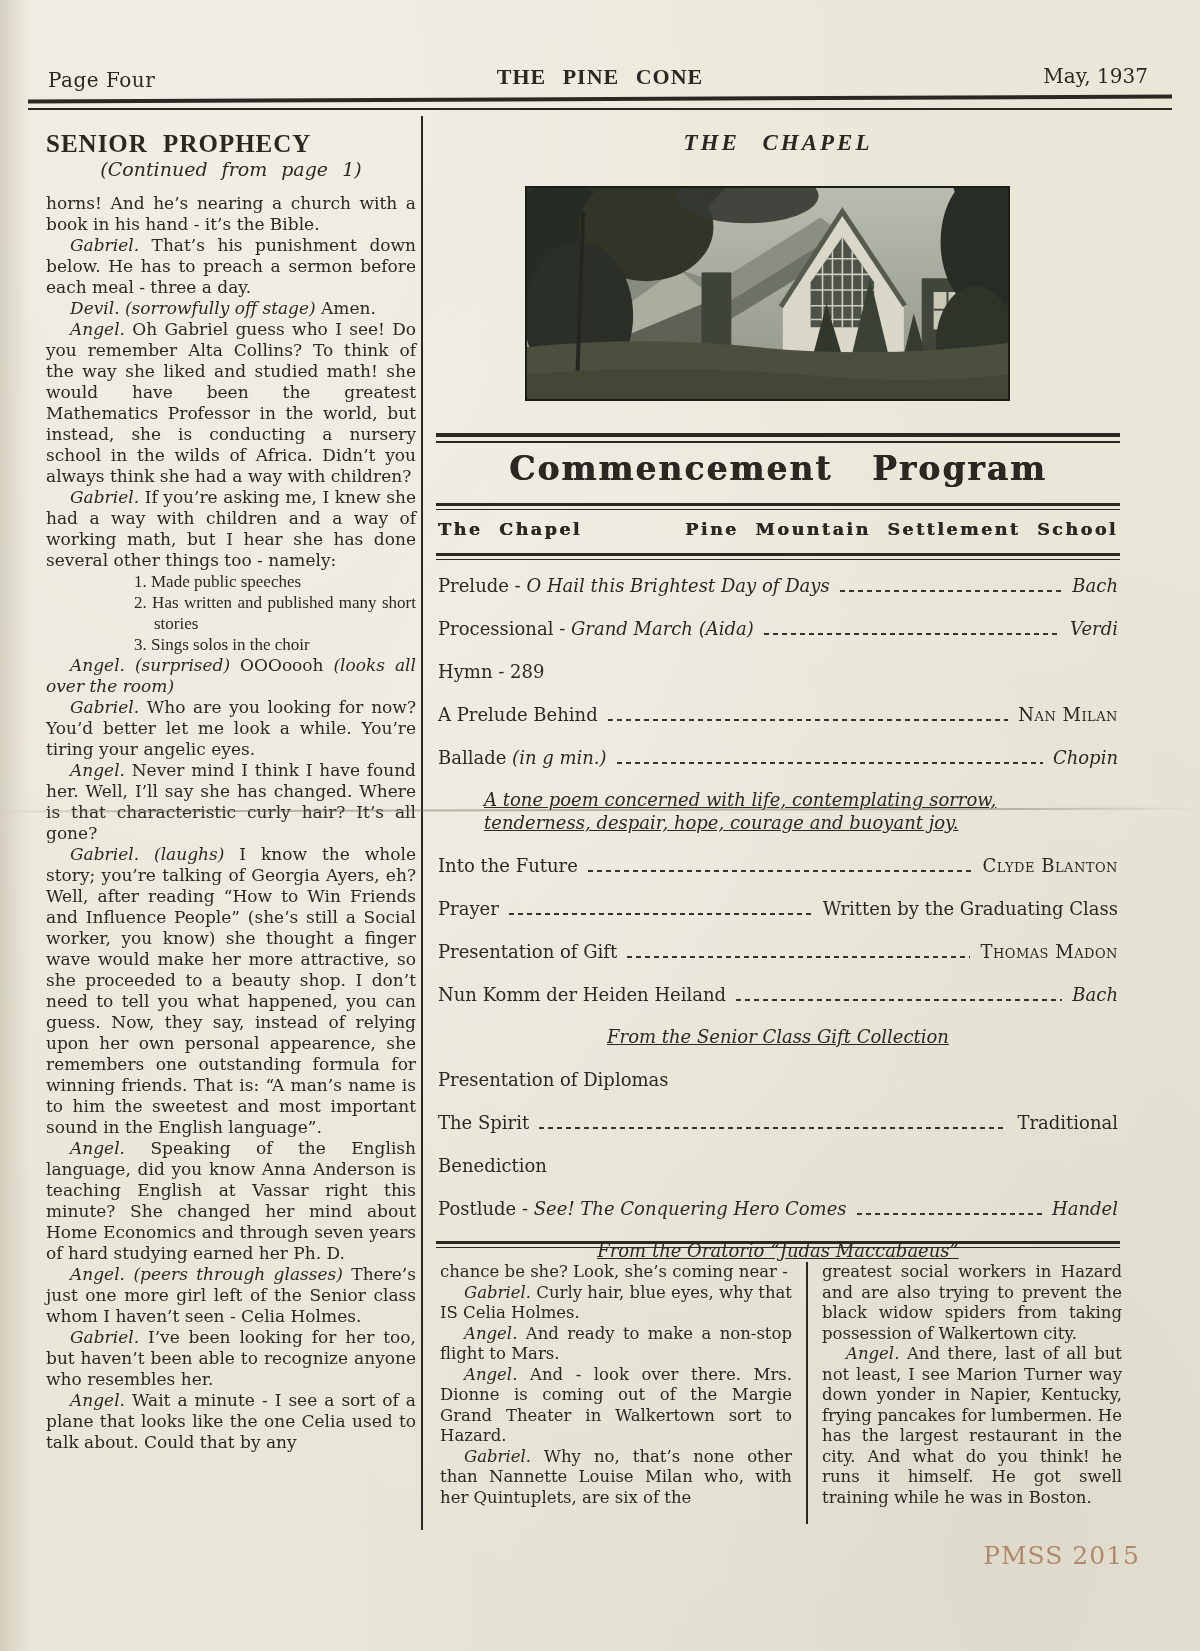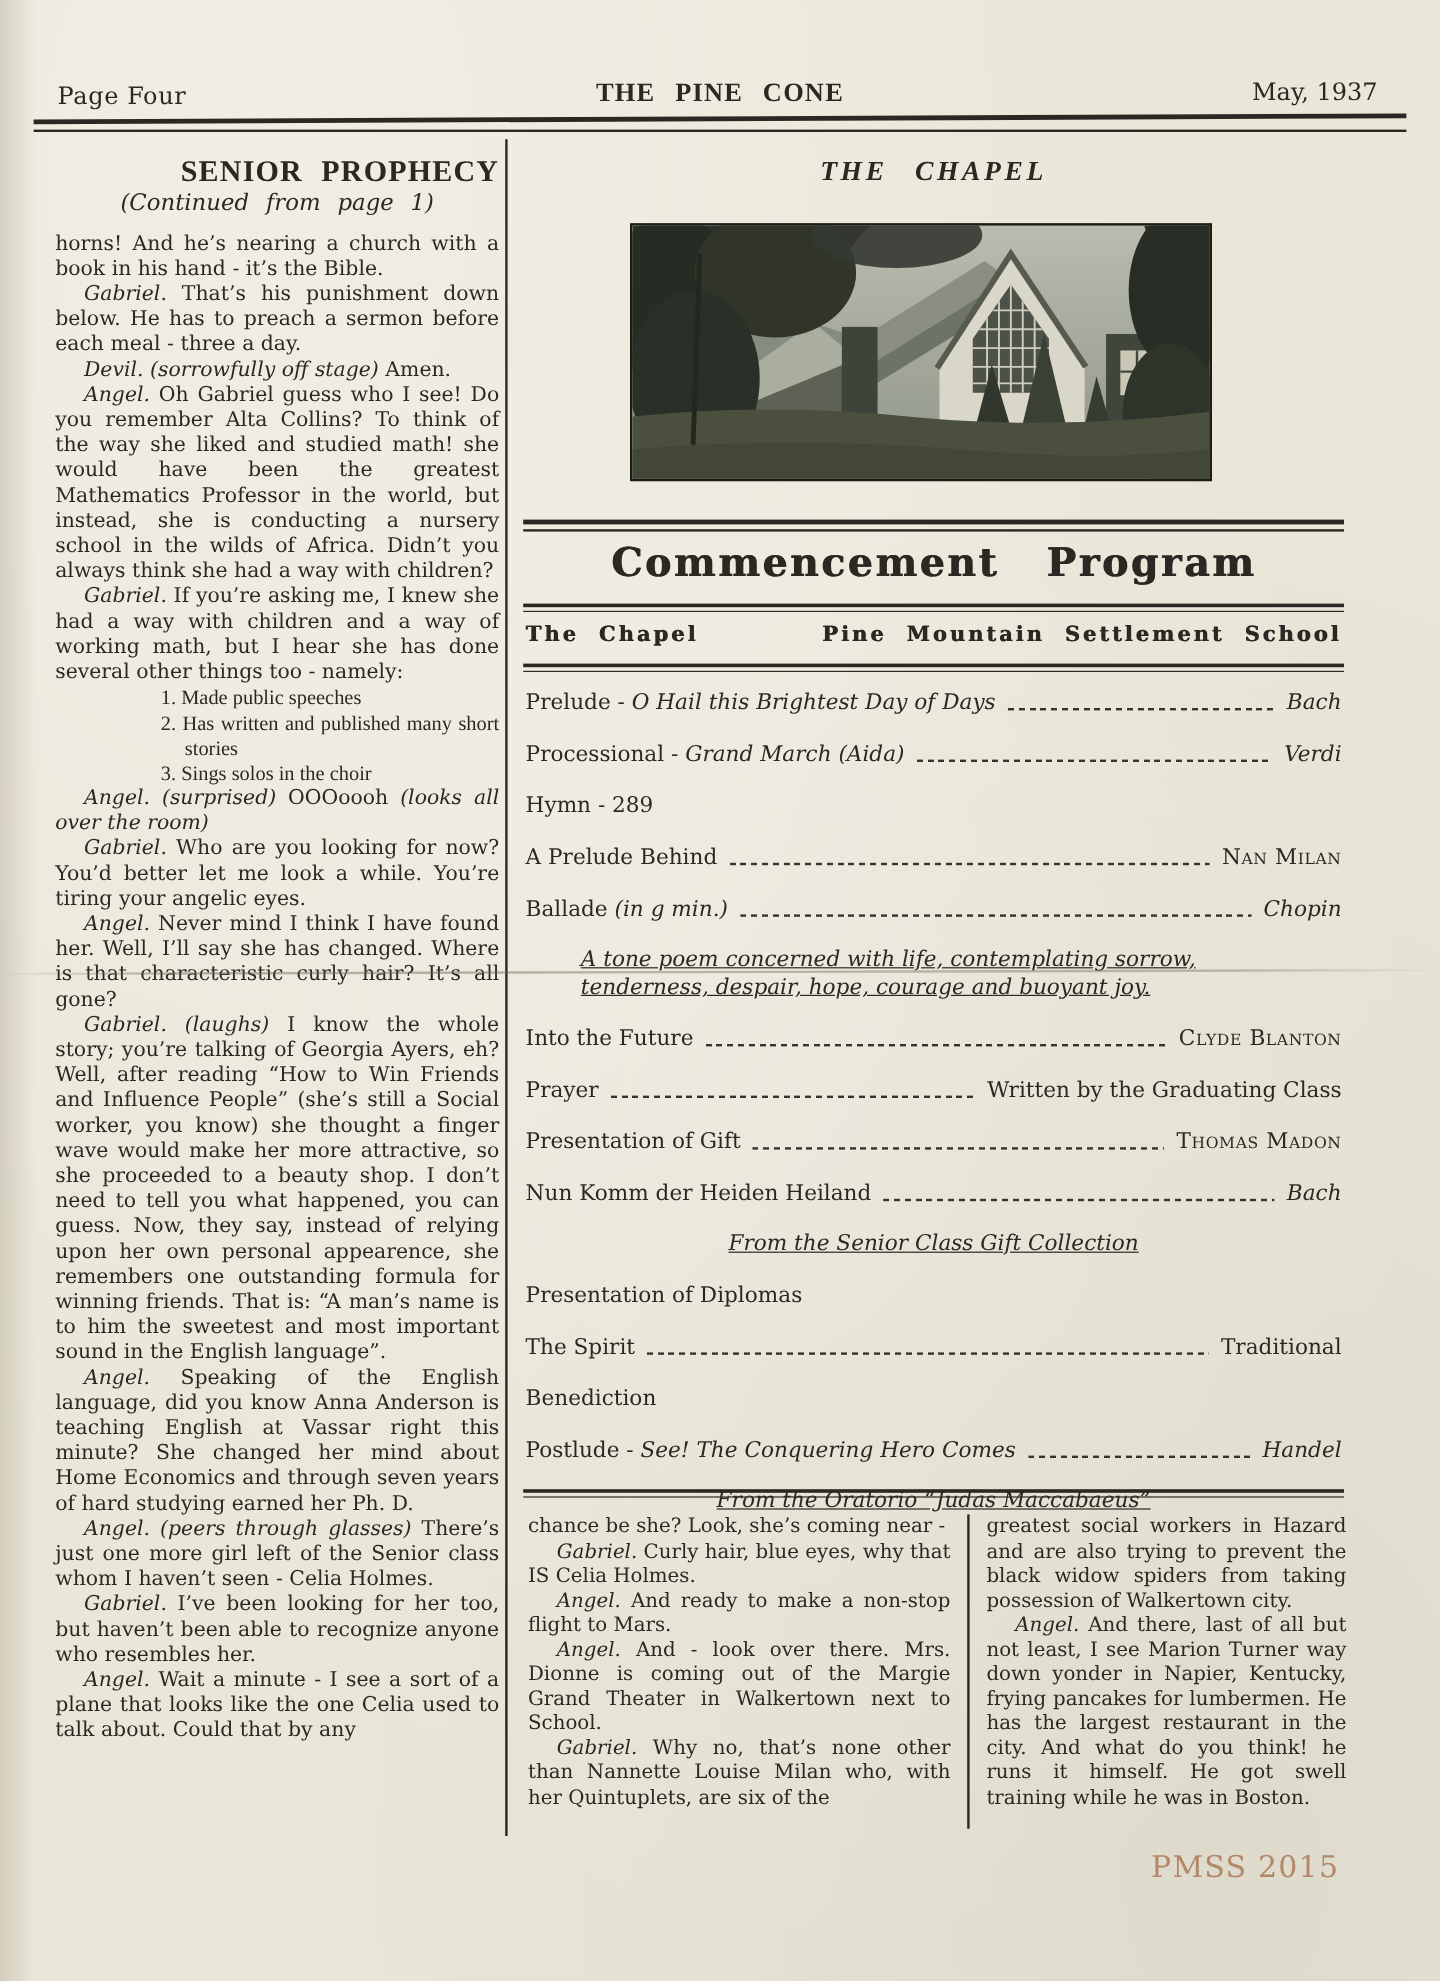--- a/index.html
+++ b/index.html
@@ -23,21 +23,21 @@
   .hdr-right{position:absolute;right:52px;top:64px;font-size:20px;}
   .hr{position:absolute;background:#2b2823;}
   .hr-a{left:28px;right:28px;top:97px;height:4px;transform:rotate(-.25deg);}
   .hr-b{left:28px;right:28px;top:108px;height:2px;transform:rotate(-.25deeg);}
 
   .vdiv-main{position:absolute;left:421px;top:116px;height:1414px;width:2px;background:#2b2823;}
   .vdiv-bottom{position:absolute;left:806px;top:1262px;height:262px;width:2px;background:#2b2823;}
 
   
   .left-col{position:absolute;left:46px;top:130px;width:370px;}
-  .senior-title{margin:0;text-align:right;font-size:25px;font-weight:bold;
+  .senior-title{margin:0;text-align:left;font-size:25px;font-weight:bold;
     font-family:"Liberation Serif",serif;letter-spacing:1px;word-spacing:8px;}
   .senior-sub{text-align:center;font-style:italic;font-size:19px;word-spacing:8px;}
   .body-text{font-size:17px;line-height:21px;text-align:justify;}
   #senior-body{margin-top:13px;}
   .para{margin:0;}
   .para.ind{text-indent:24px;}
   .list-block{padding-left:88px;}
   .list-item{padding-left:20px;text-indent:-20px;font-family:Liberation Serif, serif;}
 
   
@@ -74,21 +74,21 @@
   .prog-note.left{padding-left:46px;padding-right:30px;}
   .r4a{left:0;right:0;top:1113px;height:2.5px;}
   .r4b{left:0;right:0;top:1119px;height:1px;}
 
   
   .cont1{position:absolute;left:440px;top:1262px;width:352px;font-size:16.5px;line-height:20.5px;}
   .cont2{position:absolute;left:822px;top:1262px;width:300px;font-size:16.5px;line-height:20.5px;}
 
   .crease{position:absolute;left:0;right:0;top:809px;height:2px;transform:rotate(-.15deg);
     background:linear-gradient(90deg,rgba(108,100,82,0),rgba(108,100,82,.45) 12%,rgba(108,100,82,.38) 85%,rgba(108,100,82,0));}
-  .watermark{position:absolute;right:84px;top:1541px;font-size:25px;letter-spacing:1px;
+  .watermark{position:absolute;right:60px;top:1541px;font-size:25px;letter-spacing:1px;
     color:#b3876a;font-family:"DejaVu Serif",serif;}
   i{font-style:italic;}
 </style>
 </head>
 <body>
 
 <div class="page">
   <div class="edge-shade"></div>
 
   <div class="hdr-left">Page Four</div>
@@ -283,21 +283,21 @@
         </div>
       </div>
     <div class="hr r4a"></div>
     <div class="hr r4b"></div>
   </div>
 
   <div id="cont-col-1" class="body-text cont1">
       <p class="para"><span>chance be she? Look, she’s coming near -</span></p>
       <p class="para ind"><i>Gabriel.</i><span> Curly hair, blue eyes, why that IS Celia Holmes.</span></p>
       <p class="para ind"><i>Angel.</i><span> And ready to make a non-stop flight to Mars.</span></p>
-      <p class="para ind"><i>Angel.</i><span> And - look over there. Mrs. Dionne is coming out of the Margie Grand Theater in Walkertown next to School.</span></p>
+      <p class="para ind"><i>Angel.</i><span> And - look over there. Mrs. Dionne is coming out of the Margie Grand Theater in Walkertown sort to Hazard.</span></p>
       <p class="para ind"><i>Gabriel.</i><span> Why no, that’s none other than Nannette Louise Milan who, with her Quintuplets, are six of the</span></p>
     </div>
   <div class="vdiv-bottom"></div>
   <div id="cont-col-2" class="body-text cont2">
       <p class="para"><span>greatest social workers in Hazard and are also trying to prevent the black widow spiders from taking possession of Walkertown city.</span></p>
       <p class="para ind"><i>Angel.</i><span> And there, last of all but not least, I see Marion Turner way down yonder in Napier, Kentucky, frying pancakes for lumbermen. He has the largest restaurant in the city. And what do you think! he runs it himself. He got swell training while he was in Boston.</span></p>
     </div>
 
   <div class="crease"></div>
   <div class="watermark">PMSS 2015</div>

